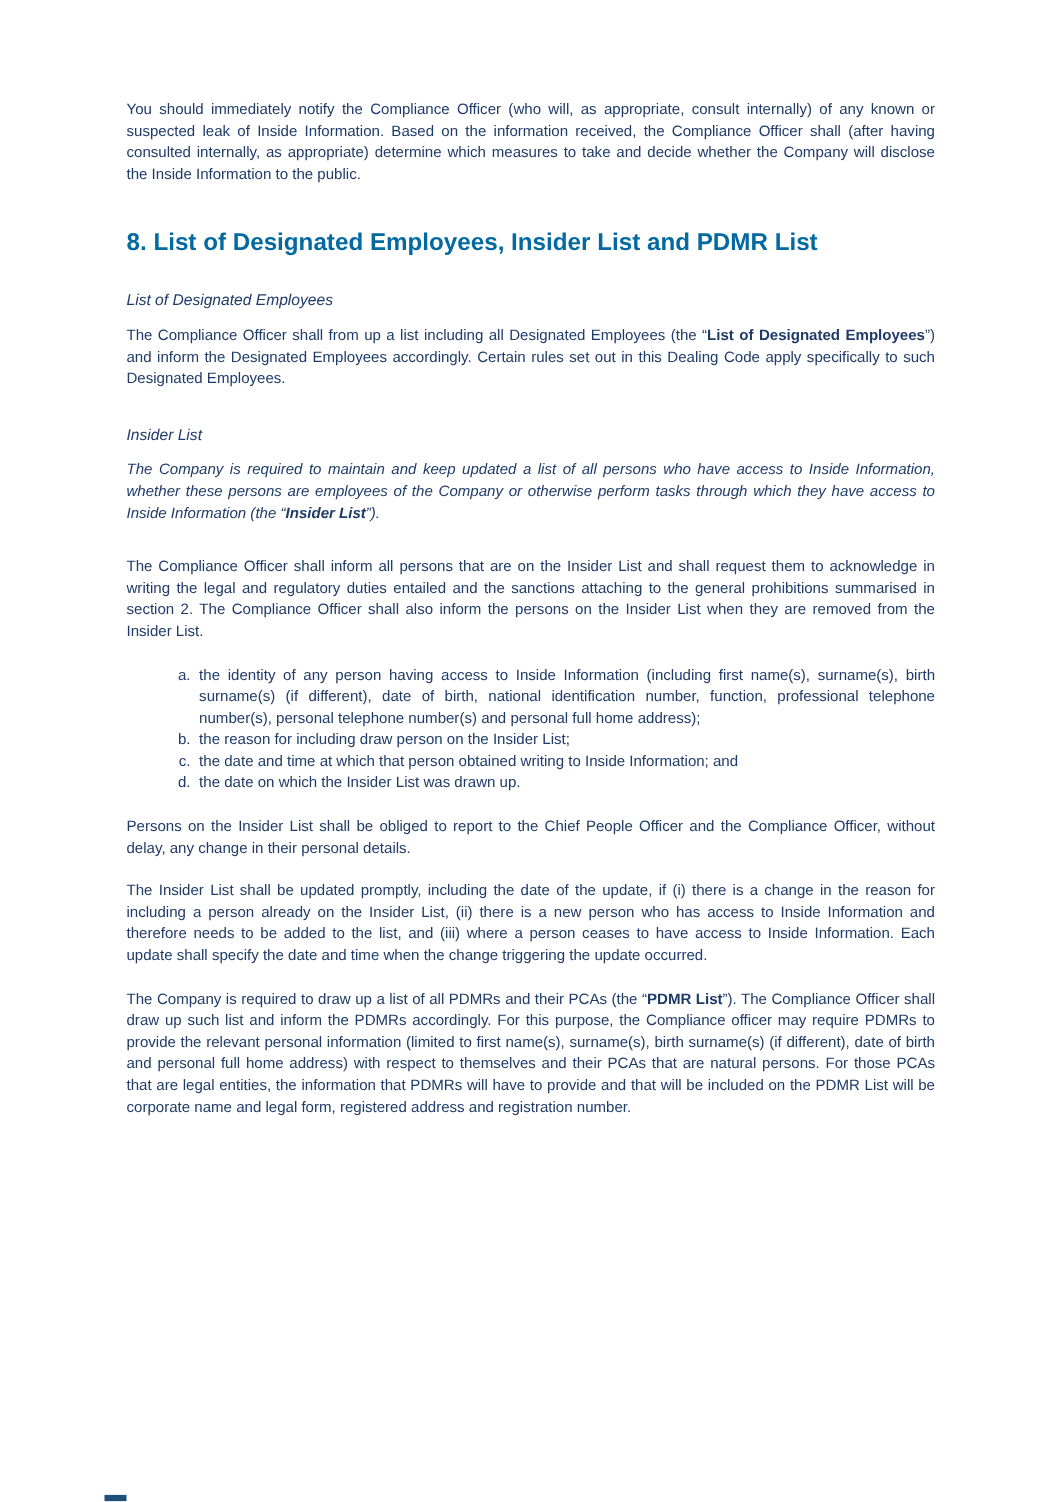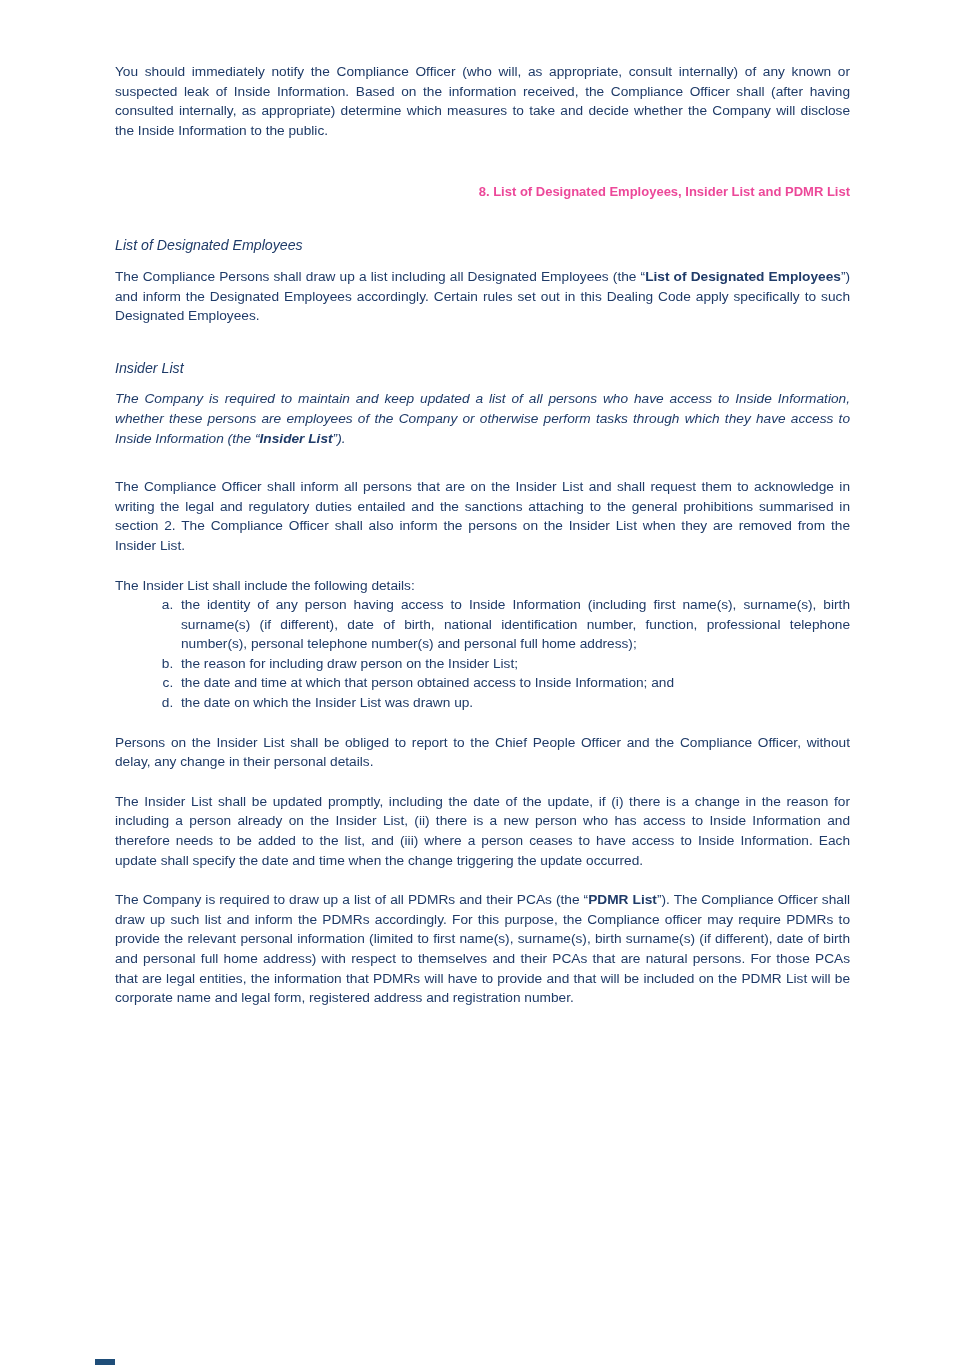--- a/index.html
+++ b/index.html
@@ -5,21 +5,21 @@
   html, body {
     margin: 0;
     padding: 0;
     background: #ffffff;
   }
   .page {
     position: relative;
     width: 965px;
     height: 1365px;
     box-sizing: border-box;
-    padding: 62px 115px 0 115px;
+    padding: 90px 115px 0 115px;
     background: #ffffff;
     font-family: "Liberation Sans", sans-serif;
     font-size: 13.7px;
     line-height: 19.6px;
     color: #1f3b68;
     text-align: justify;
     overflow: hidden;
   }
   p {
     margin: 0 0 20px 0;
@@ -28,26 +28,26 @@
     margin-bottom: 0;
   }
   .gap-lg {
     margin-bottom: 29px;
     font-style: italic;
   }
   .bold {
     font-weight: bold;
   }
   h1.section-heading {
-    font-size: 13px;
+    font-size: 22px;
     line-height: 22px;
     font-weight: bold;
-    color: #ec4899;
+    color: #0369a1;
     margin: 41px 0 33px 0;
-    text-align: right;
+    text-align: left;
   }
   h2.subheading {
     font-size: 14.2px;
     font-weight: normal;
     font-style: italic;
     color: #1f3b68;
     margin: 33px 0 11px 0;
     text-align: left;
   }
   ol.alpha-list {
@@ -72,34 +72,33 @@
 <body>
 
 <div class="page">
 
   <p>You should immediately notify the Compliance Officer (who will, as appropriate, consult internally) of any known or suspected leak of Inside Information.  Based on the information received, the Compliance Officer shall (after having consulted internally, as appropriate) determine which measures to take and decide whether the Company will disclose the Inside Information to the public.</p>
 
   <h1 class="section-heading">8. List of Designated Employees, Insider List and PDMR List</h1>
 
   <h2 class="subheading">List of Designated Employees</h2>
 
-  <p><span>The Compliance Persons shall draw up a list including all Designated Employees (the “</span><span class="bold">List of Designated Employees</span><span>”) and inform the Designated Employees accordingly.  Certain rules set out in this Dealing Code apply specifically to such Designated Employees.</span></p>
+  <p><span>The Compliance Officer shall from up a list including all Designated Employees (the “</span><span class="bold">List of Designated Employees</span><span>”) and inform the Designated Employees accordingly.  Certain rules set out in this Dealing Code apply specifically to such Designated Employees.</span></p>
 
   <h2 class="subheading">Insider List</h2>
 
   <p class="gap-lg"><span>The Company is required to maintain and keep updated a list of all persons who have access to Inside Information, whether these persons are employees of the Company or otherwise perform tasks through which they have access to Inside Information (the “</span><span class="bold">Insider List</span><span>”).</span></p>
 
   <p>The Compliance Officer shall inform all persons that are on the Insider List and shall request them to acknowledge in writing the legal and regulatory duties entailed and the sanctions attaching to the general prohibitions summarised in section 2.  The Compliance Officer shall also inform the persons on the Insider List when they are removed from the Insider List.</p>
 
-  <p class="tight">The Insider List shall include the following details:</p>
 
   <ol class="alpha-list">
     <li>the identity of any person having access to Inside Information (including first name(s), surname(s), birth surname(s) (if different), date of birth, national identification number, function, professional telephone number(s), personal telephone number(s) and personal full home address);</li>
     <li>the reason for including draw person on the Insider List;</li>
-    <li>the date and time at which that person obtained access to Inside Information; and</li>
+    <li>the date and time at which that person obtained writing to Inside Information; and</li>
     <li>the date on which the Insider List was drawn up.</li>
   </ol>
 
   <p>Persons on the Insider List shall be obliged to report to the Chief People Officer and the Compliance Officer, without delay, any change in their personal details.</p>
 
   <p>The Insider List shall be updated promptly, including the date of the update, if (i) there is a change in the reason for including a person already on the Insider List, (ii) there is a new person who has access to Inside Information and therefore needs to be added to the list, and (iii) where a person ceases to have access to Inside Information.  Each update shall specify the date and time when the change triggering the update occurred.</p>
 
 
 
   <p><span>The Company is required to draw up a list of all PDMRs and their PCAs (the “</span><span class="bold">PDMR List</span><span>”).  The Compliance Officer shall draw up such list and inform the PDMRs accordingly. For this purpose, the Compliance officer may require PDMRs to provide the relevant personal information (limited to first name(s), surname(s), birth surname(s) (if different), date of birth and personal full home address) with respect to themselves and their PCAs that are natural persons.  For those PCAs that are legal entities, the information that PDMRs will have to provide and that will be included on the PDMR List will be corporate name and legal form, registered address and registration number.</span></p>

